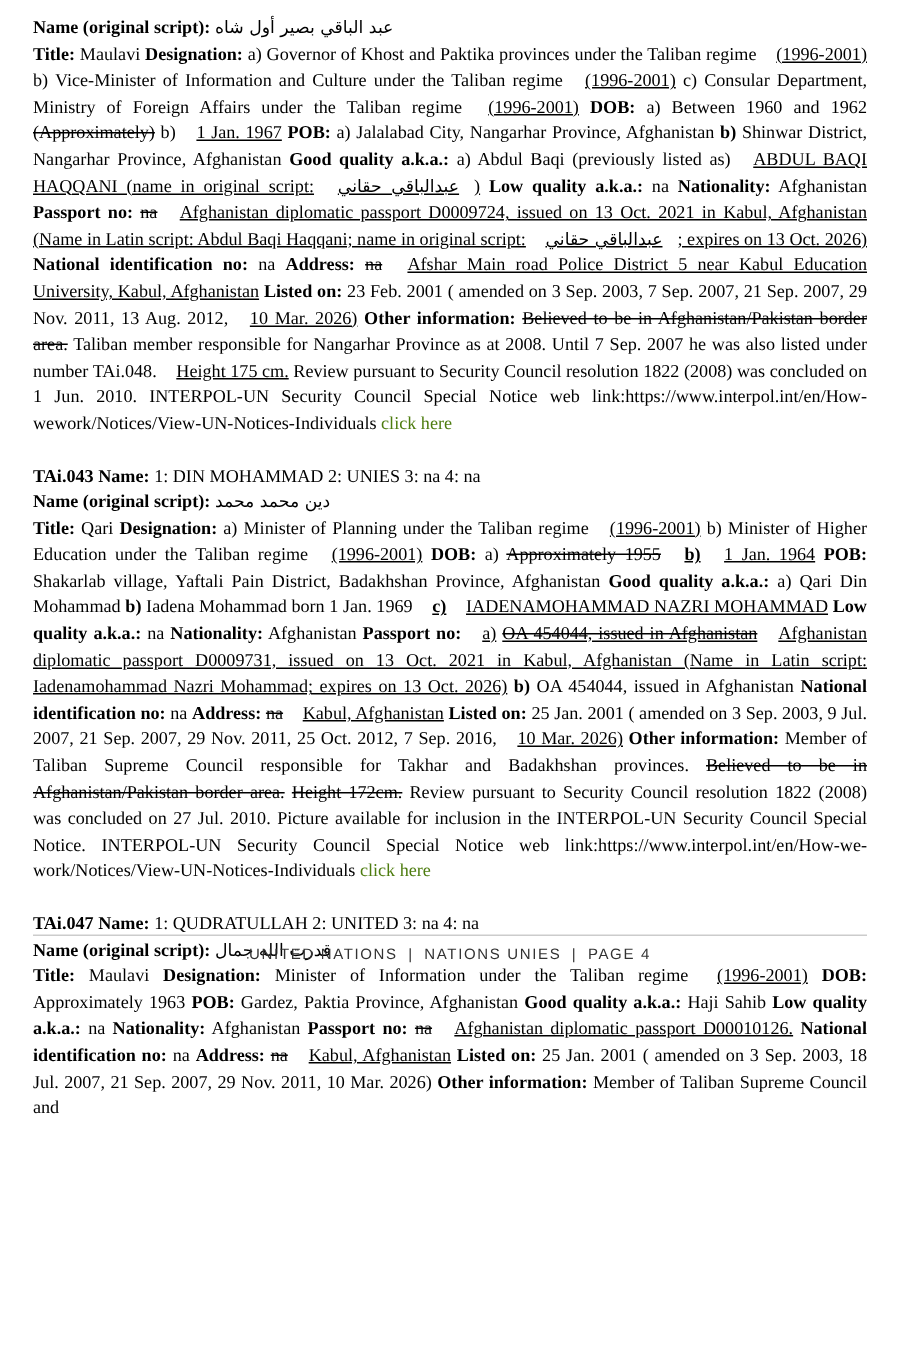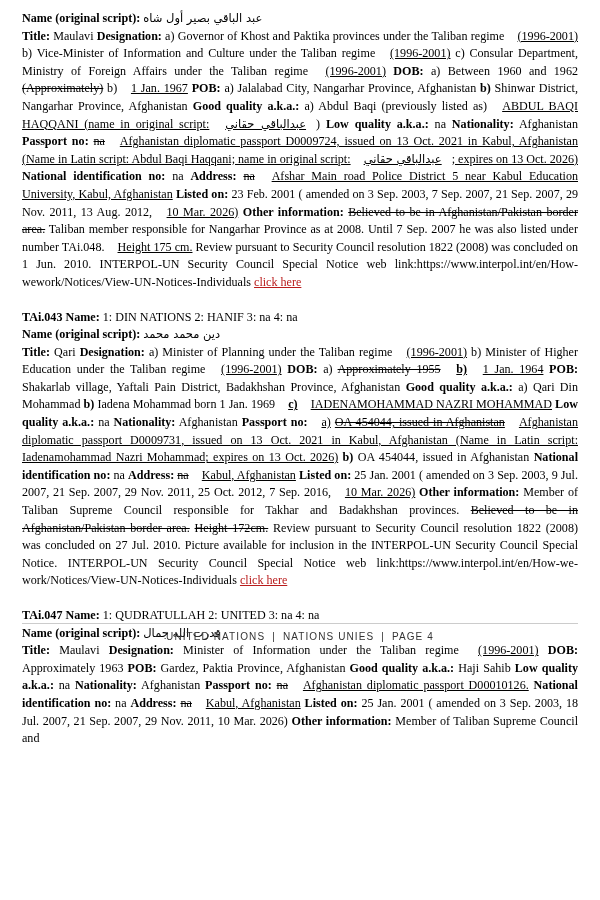--- a/index.html
+++ b/index.html
@@ -36,22 +36,21 @@
   .u { text-decoration: underline; margin-left: 10px; }
   .strike { text-decoration: line-through; }
   .strike-u { text-decoration: underline line-through; }
   .ar {
     font-family: "DejaVu Sans", sans-serif;
     font-size: 11.5px;
     direction: rtl;
     unicode-bidi: isolate;
   }
   .link {
-    color: #b91c1c;
-    text-decoration: underline;
+    color: #4d7c0f;
     cursor: pointer;
   }
   .footer {
     position: absolute;
     left: 0;
     right: 0;
     bottom: 26px;
     text-align: center;
     font-family: "Liberation Sans", sans-serif;
     font-size: 10px;
@@ -75,21 +74,21 @@
 <div class="page">
 
   <div class="entry">
     <p><b>Name (original script):</b> <span class="ar">عبد الباقي بصير أول شاه</span><br>
     <b>Title:</b> <span>Maulavi</span> <b>Designation:</b> <span>a) <span>Governor of Khost and Paktika provinces under the Taliban regime</span> <span class="u">(1996-2001)</span></span> <span>b) <span>Vice-Minister of Information and Culture under the Taliban regime</span> <span class="u">(1996-2001)</span></span> <span>c) <span>Consular Department, Ministry of Foreign Affairs under the Taliban regime</span> <span class="u">(1996-2001)</span></span> <b>DOB:</b> <span>a) <span>Between 1960 and 1962</span> <span class="strike">(Approximately)</span></span> <span>b) <span class="u">1 Jan. 1967</span></span> <b>POB:</b> <span>a) <span>Jalalabad City, Nangarhar Province, Afghanistan</span></span> <b>b)</b> <span>Shinwar District, Nangarhar Province, Afghanistan</span> <b>Good quality a.k.a.:</b> <span>a) <span>Abdul Baqi (previously listed as)</span> <span class="u">ABDUL BAQI HAQQANI (name in original script:</span> <span class="ar u">عبدالباقي حقاني</span><span class="u">)</span></span> <b>Low quality a.k.a.:</b> <span>na</span> <b>Nationality:</b> <span>Afghanistan</span> <b>Passport no:</b> <span class="strike">na</span> <span class="u">Afghanistan diplomatic passport D0009724, issued on 13 Oct. 2021 in Kabul, Afghanistan (Name in Latin script: Abdul Baqi Haqqani; name in original script:</span> <span class="ar u">عبدالباقي حقاني</span><span class="u">; expires on 13 Oct. 2026)</span> <b>National identification no:</b> <span>na</span> <b>Address:</b> <span class="strike">na</span> <span class="u">Afshar Main road Police District 5 near Kabul Education University, Kabul, Afghanistan</span> <b>Listed on:</b> <span>23 Feb. 2001 ( amended on 3 Sep. 2003, 7 Sep. 2007, 21 Sep. 2007, 29 Nov. 2011, 13 Aug. 2012,</span> <span class="u">10 Mar. 2026)</span> <b>Other information:</b> <span class="strike">Believed to be in Afghanistan/Pakistan border area.</span> <span>Taliban member responsible for Nangarhar Province as at 2008. Until 7 Sep. 2007 he was also listed under number TAi.048.</span> <span class="u">Height 175 cm.</span> <span>Review pursuant to Security Council resolution 1822 (2008) was concluded on 1 Jun. 2010. INTERPOL-UN Security Council Special Notice web link:https://www.interpol.int/en/How-wework/Notices/View-UN-Notices-Individuals</span> <span class="link">click here</span></p>
   </div>
 
   <div class="spacer"></div>
 
   <div class="entry">
-    <p><b>TAi.043</b> <b>Name:</b> <span>1: DIN NATIONS 2: HANIF 3: na 4: na</span><br>
+    <p><b>TAi.043</b> <b>Name:</b> <span>1: DIN MOHAMMAD 2: UNIES 3: na 4: na</span><br>
     <b>Name (original script):</b> <span class="ar">دين محمد محمد</span><br>
     <b>Title:</b> <span>Qari</span> <b>Designation:</b> <span>a) <span>Minister of Planning under the Taliban regime</span> <span class="u">(1996-2001)</span></span> <span>b) <span>Minister of Higher Education under the Taliban regime</span> <span class="u">(1996-2001)</span></span> <b>DOB:</b> <span>a) <span class="strike">Approximately 1955</span></span> <b class="u">b)</b> <span class="u">1 Jan. 1964</span> <b>POB:</b> <span>Shakarlab village, Yaftali Pain District, Badakhshan Province, Afghanistan</span> <b>Good quality a.k.a.:</b> <span>a) <span>Qari Din Mohammad</span></span> <b>b)</b> <span>Iadena Mohammad born 1 Jan. 1969</span> <b class="u">c)</b> <span class="u">IADENAMOHAMMAD NAZRI MOHAMMAD</span> <b>Low quality a.k.a.:</b> <span>na</span> <b>Nationality:</b> <span>Afghanistan</span> <b>Passport no:</b> <span class="u">a)</span> <span class="strike-u">OA 454044, issued in Afghanistan</span> <span class="u">Afghanistan diplomatic passport D0009731, issued on 13 Oct. 2021 in Kabul, Afghanistan (Name in Latin script: Iadenamohammad Nazri Mohammad; expires on 13 Oct. 2026)</span> <b>b)</b> <span>OA 454044, issued in Afghanistan</span> <b>National identification no:</b> <span>na</span> <b>Address:</b> <span class="strike">na</span> <span class="u">Kabul, Afghanistan</span> <b>Listed on:</b> <span>25 Jan. 2001 ( amended on 3 Sep. 2003, 9 Jul. 2007, 21 Sep. 2007, 29 Nov. 2011, 25 Oct. 2012, 7 Sep. 2016,</span> <span class="u">10 Mar. 2026)</span> <b>Other information:</b> <span>Member of Taliban Supreme Council responsible for Takhar and Badakhshan provinces.</span> <span class="strike">Believed to be in Afghanistan/Pakistan border area.</span> <span class="strike">Height 172cm.</span> <span>Review pursuant to Security Council resolution 1822 (2008) was concluded on 27 Jul. 2010. Picture available for inclusion in the INTERPOL-UN Security Council Special Notice. INTERPOL-UN Security Council Special Notice web link:https://www.interpol.int/en/How-we-work/Notices/View-UN-Notices-Individuals</span> <span class="link">click here</span></p>
   </div>
 
   <div class="spacer"></div>
 
   <div class="entry">
     <p><b>TAi.047</b> <b>Name:</b> <span>1: QUDRATULLAH 2: UNITED 3: na 4: na</span><br>
     <b>Name (original script):</b> <span class="ar">قدرت الله جمال</span><br>
     <b>Title:</b> <span>Maulavi</span> <b>Designation:</b> <span>Minister of Information under the Taliban regime</span> <span class="u">(1996-2001)</span> <b>DOB:</b> <span>Approximately 1963</span> <b>POB:</b> <span>Gardez, Paktia Province, Afghanistan</span> <b>Good quality a.k.a.:</b> <span>Haji Sahib</span> <b>Low quality a.k.a.:</b> <span>na</span> <b>Nationality:</b> <span>Afghanistan</span> <b>Passport no:</b> <span class="strike">na</span> <span class="u">Afghanistan diplomatic passport D00010126.</span> <b>National identification no:</b> <span>na</span> <b>Address:</b> <span class="strike">na</span> <span class="u">Kabul, Afghanistan</span> <b>Listed on:</b> <span>25 Jan. 2001 ( amended on 3 Sep. 2003, 18 Jul. 2007, 21 Sep. 2007, 29 Nov. 2011, 10 Mar. 2026)</span> <b>Other information:</b> <span>Member of Taliban Supreme Council and</span></p>

